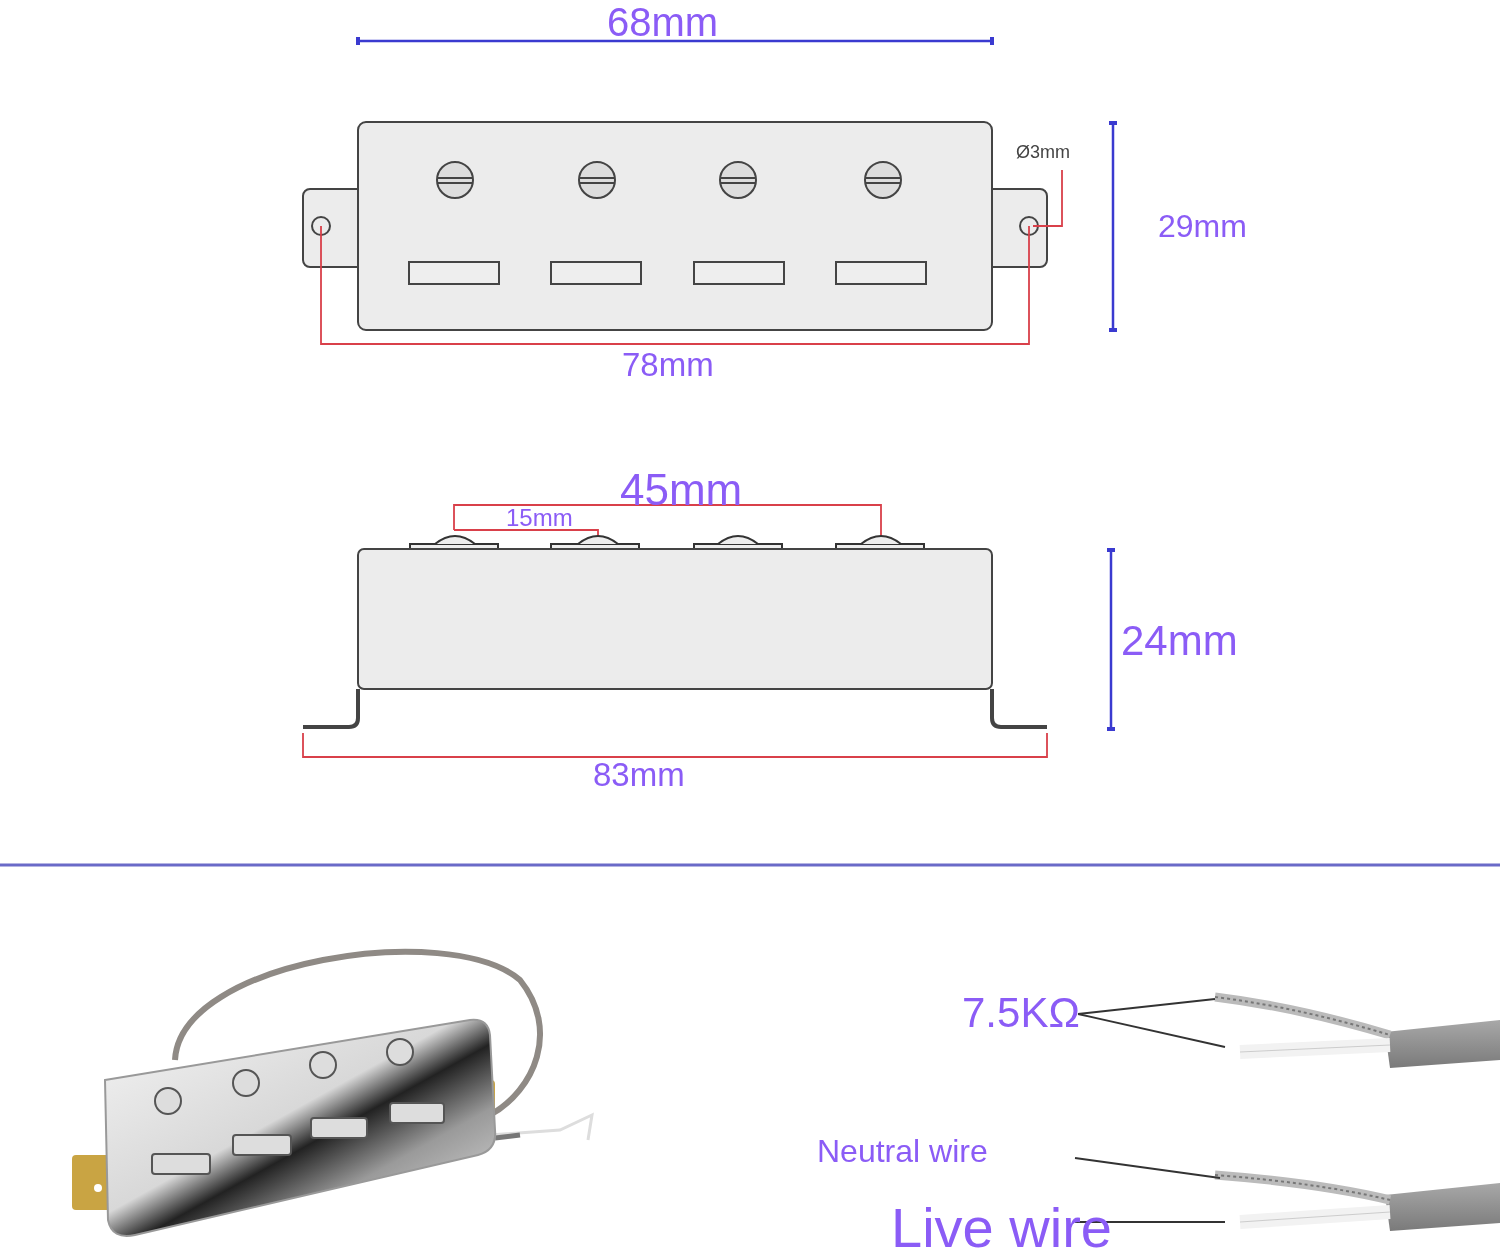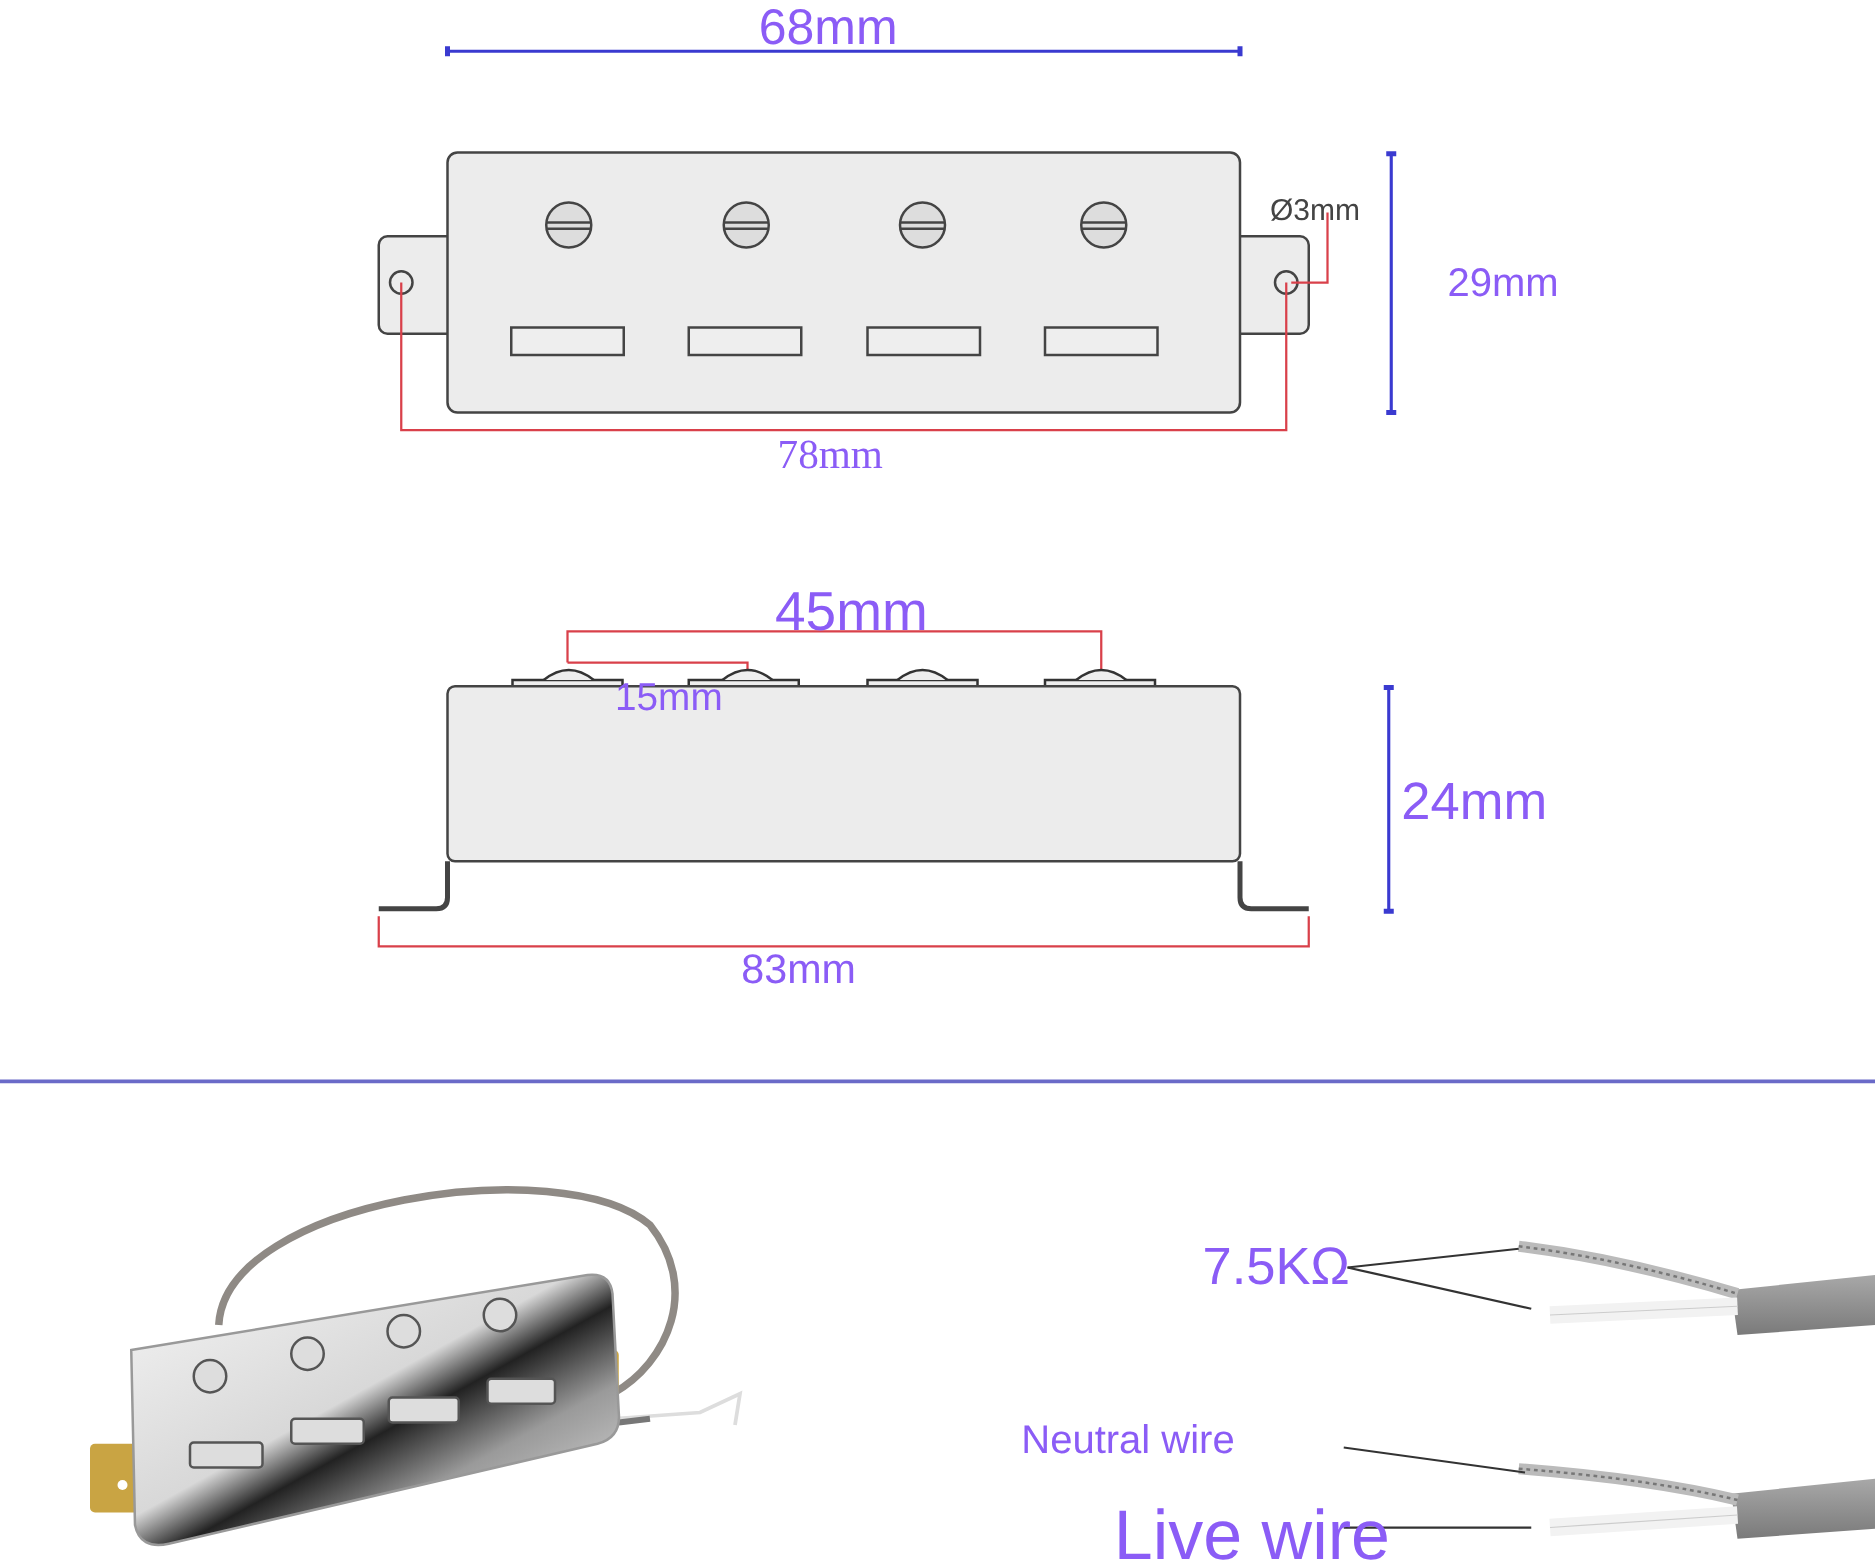--- a/index.html
+++ b/index.html
@@ -127,24 +127,24 @@
     <g stroke="#333" stroke-width="1.8" fill="none">
       <line x1="1078" y1="1014" x2="1215" y2="999"></line>
       <line x1="1078" y1="1014" x2="1225" y2="1047"></line>
       <line x1="1075" y1="1158" x2="1220" y2="1178"></line>
       <line x1="1075" y1="1222" x2="1225" y2="1222"></line>
     </g>
   </g>
 </svg>
 
 <div class="lbl" style="left:607px;top:2px;font-size:40px;">68mm</div>
-<div class="lbl" style="left:1016px;top:143px;font-size:24px;color:#444;margin-top:14px;">Ø3mm</div>
+<div class="lbl" style="left:1016px;top:143px;font-size:18px;color:#444;">Ø3mm</div>
 <div class="lbl" style="left:1118px;top:210px;font-size:32px;margin-left:40px;">29mm</div>
-<div class="lbl" style="left:622px;top:348px;font-size:33px;font-family:Liberation Serif, serif;">78mm</div>
+<div class="lbl" style="left:622px;top:348px;font-size:33px;">78mm</div>
 
 <div class="lbl" style="left:620px;top:468px;font-size:44px;">45mm</div>
-<div class="lbl" style="left:492px;top:506px;font-size:31px;margin-top:36px;">15mm</div>
+<div class="lbl" style="left:506px;top:506px;font-size:24px;">15mm</div>
 <div class="lbl" style="left:1121px;top:620px;font-size:42px;">24mm</div>
 <div class="lbl" style="left:593px;top:758px;font-size:33px;">83mm</div>
 
 <div class="lbl" style="left:962px;top:992px;font-size:42px;">7.5KΩ</div>
 <div class="lbl" style="left:817px;top:1135px;font-size:32px;">Neutral wire</div>
 <div class="lbl" style="left:891px;top:1200px;font-size:56px;">Live wire</div>
 
 </body></html>

